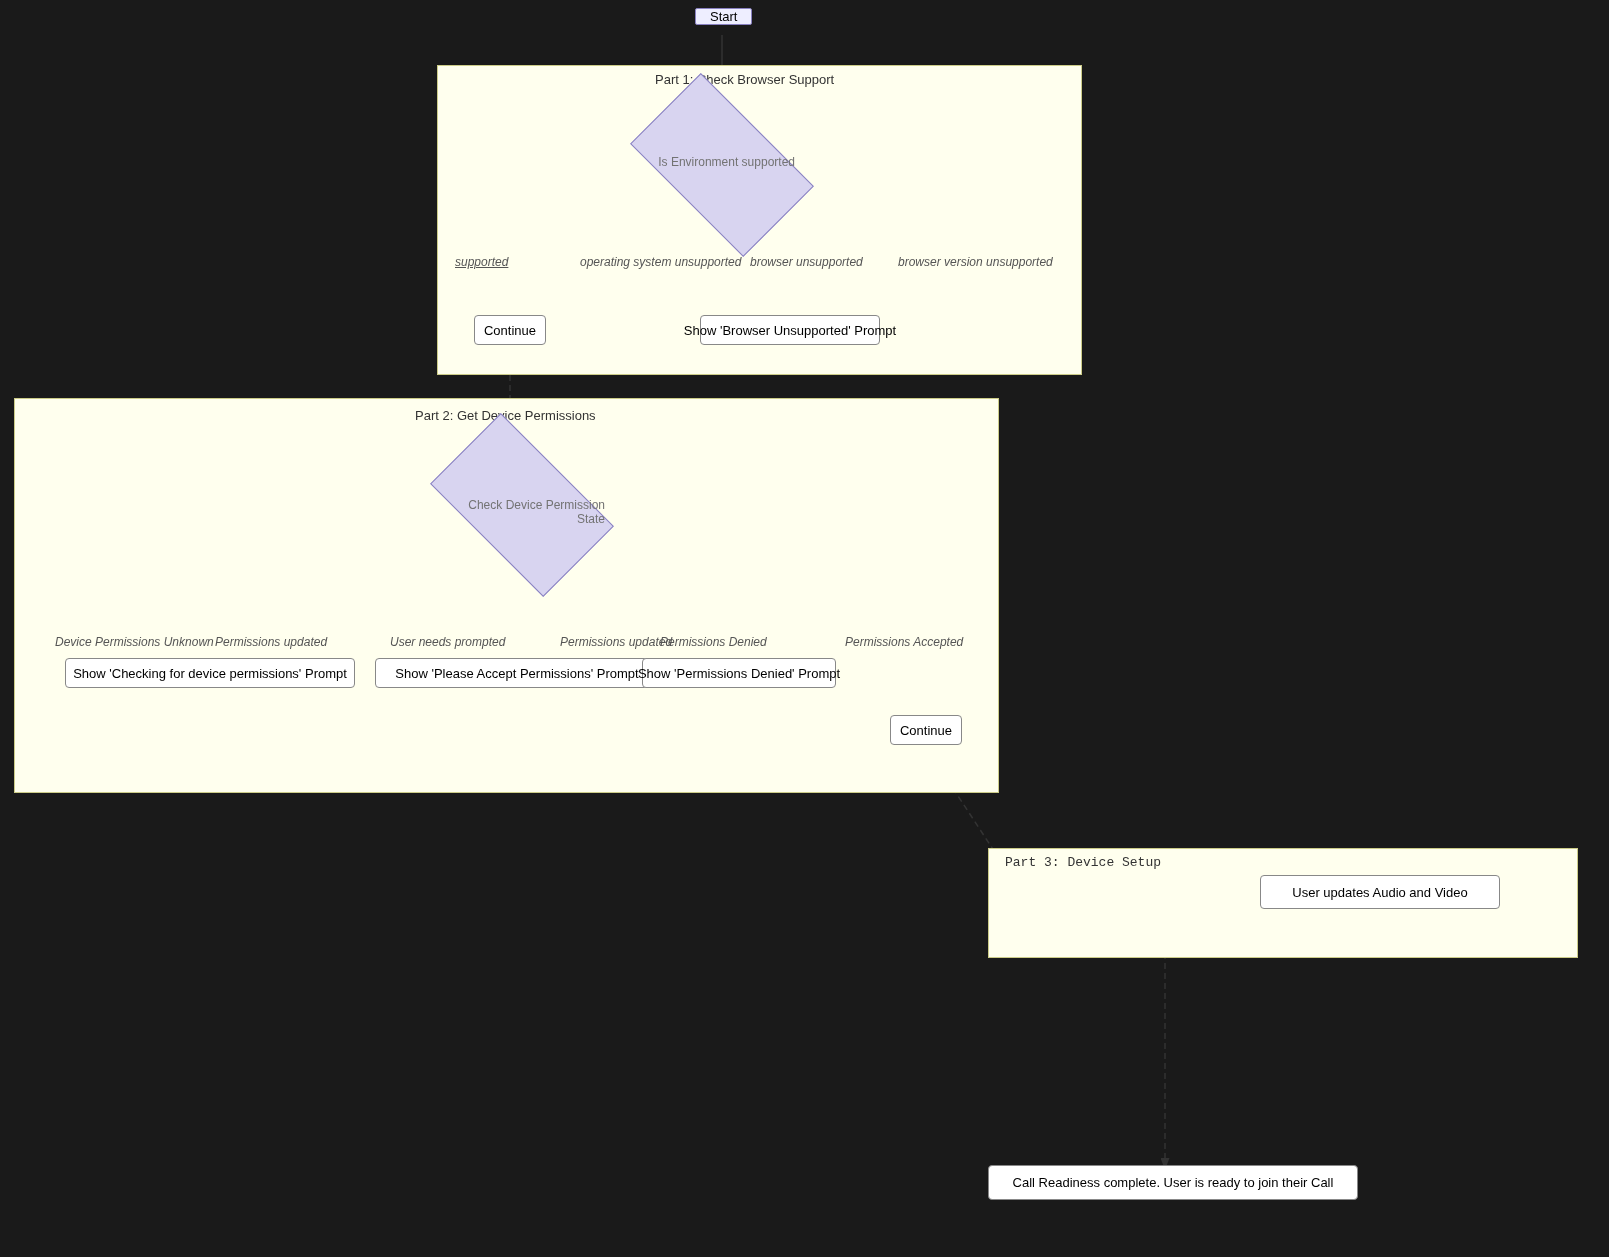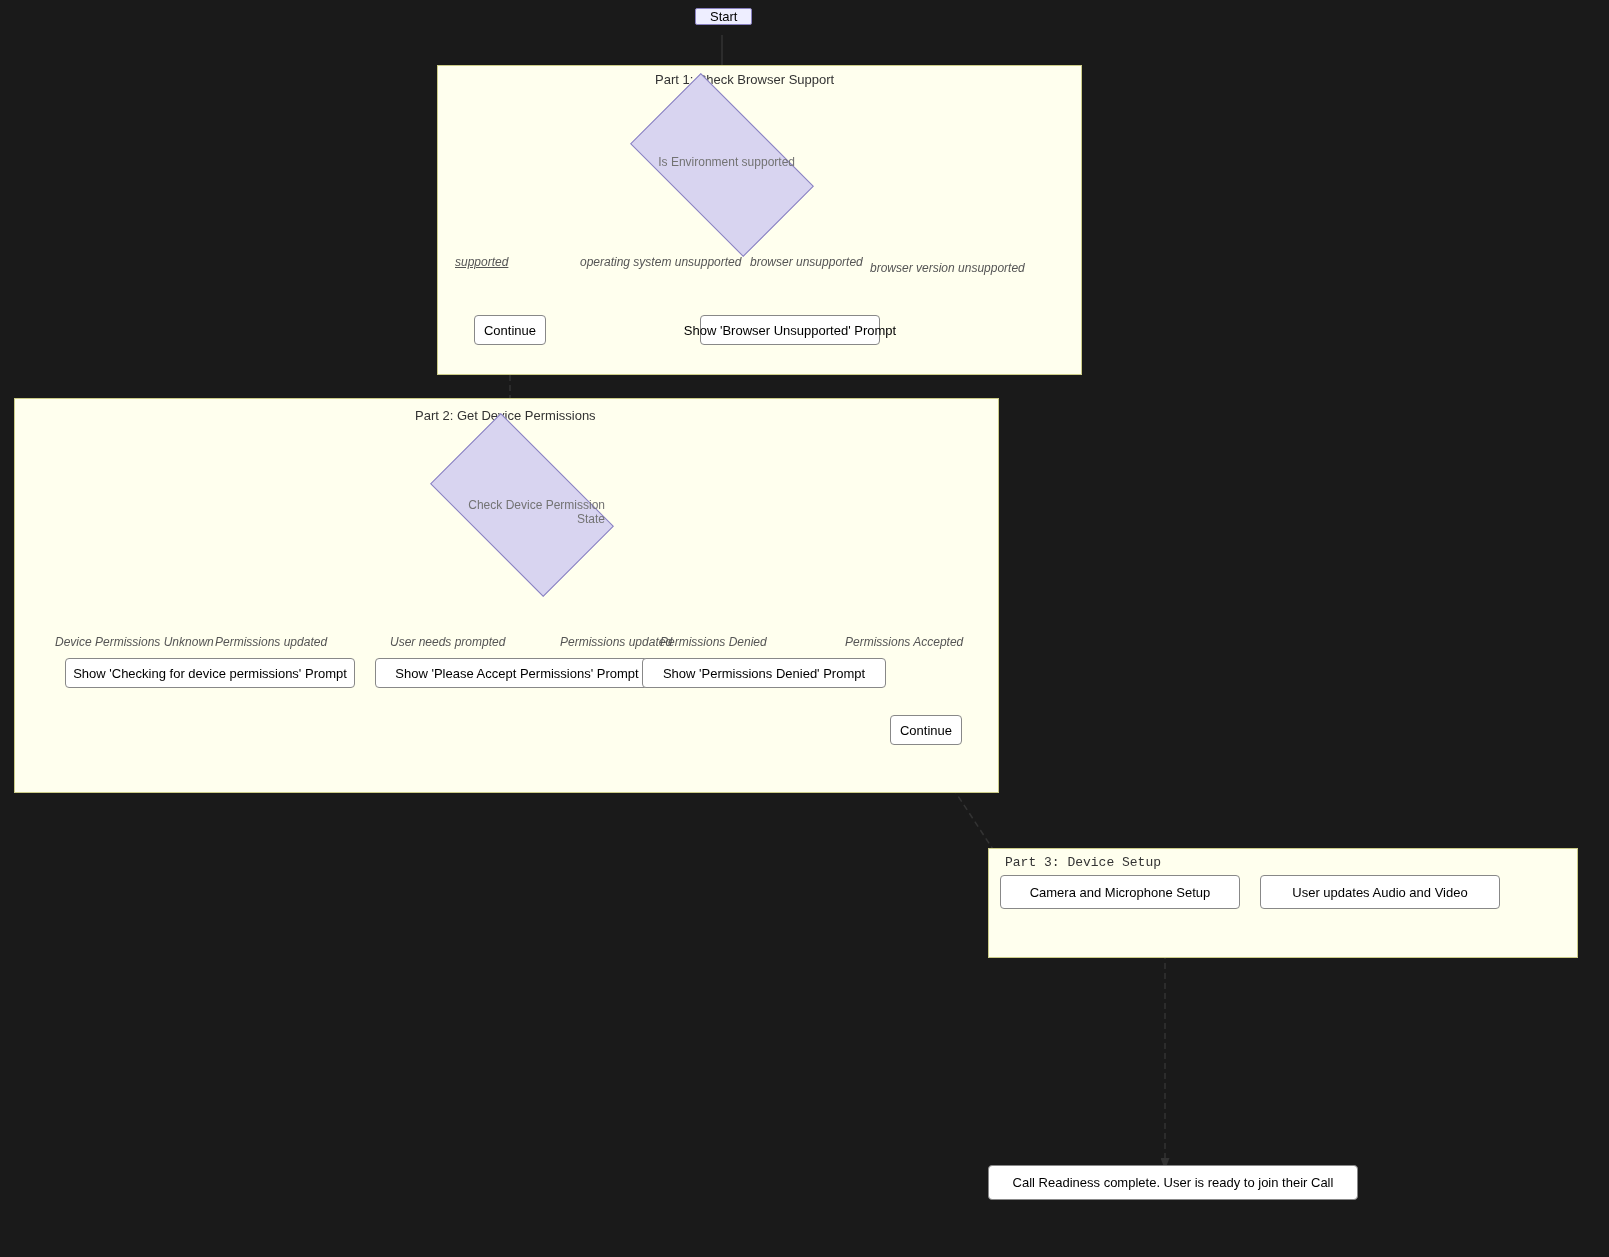--- a/index.html
+++ b/index.html
@@ -151,21 +151,21 @@
 
   <div class="section-bg" style="left:437px; top:65px; width:645px; height:310px;"></div>
   <span class="section-label" style="left:655px; top:72px;">Part 1: Check Browser Support</span>
 
   <div class="diamond" style="left:642px; top:115px;"></div>
   <div class="diamond-label" style="left:655px; top:155px; width:140px;">Is Environment supported</div>
 
   <span class="edge-label" style="left:455px; top:255px;text-decoration:underline;">supported</span>
   <span class="edge-label" style="left:580px; top:255px;">operating system unsupported</span>
   <span class="edge-label" style="left:750px; top:255px;">browser unsupported</span>
-  <span class="edge-label" style="left:870px; top:255px;margin-top:6px;">browser version unsupported</span>
+  <span class="edge-label" style="left:898px; top:255px;">browser version unsupported</span>
 
   <div class="box rounded-box" style="left:474px; top:315px; width:72px; height:30px; display:flex; align-items:center; justify-content:center;">
     <span>Continue</span>
   </div>
 
   <div class="box rounded-box" style="left:700px; top:315px; width:180px; height:30px; display:flex; align-items:center; justify-content:center;">
     <span>Show 'Browser Unsupported' Prompt</span>
   </div>
 
   <div class="section-bg" style="left:14px; top:398px; width:985px; height:395px;"></div>
@@ -182,34 +182,31 @@
   <span class="edge-label" style="left:845px; top:635px;">Permissions Accepted</span>
 
   <div class="box rounded-box" style="left:65px; top:658px; width:290px; height:30px; display:flex; align-items:center; justify-content:center;">
     <span>Show 'Checking for device permissions' Prompt</span>
   </div>
 
   <div class="box rounded-box" style="left:375px; top:658px; width:284px; height:30px; display:flex; align-items:center; justify-content:center;">
     <span>Show 'Please Accept Permissions' Prompt</span>
   </div>
 
-  <div class="box rounded-box" style="left:642px; top:658px; width:244px; height:30px; display:flex; align-items:center; justify-content:center;">
+  <div class="box rounded-box" style="left:642px; top:658px; width:194px; height:30px; display:flex; align-items:center; justify-content:center;">
     <span>Show 'Permissions Denied' Prompt</span>
   </div>
 
   <div class="box rounded-box" style="left:890px; top:715px; width:72px; height:30px; display:flex; align-items:center; justify-content:center;">
     <span>Continue</span>
   </div>
 
   <div class="section-bg" style="left:988px; top:848px; width:590px; height:110px;"></div>
   <span class="section-label" style="left:1005px; top:855px;font-family:Liberation Mono, monospace;">Part 3: Device Setup</span>
 
-  <div class="box rounded-box" style="left:1000px; top:875px; width:240px; height:34px; display:flex; align-items:center; justify-content:center;">
-    <span>Camera and Microphone Setup</span>
-  </div>
 
   <div class="box rounded-box" style="left:1260px; top:875px; width:240px; height:34px; display:flex; align-items:center; justify-content:center;">
     <span>User updates Audio and Video</span>
   </div>
 
   <div class="box rounded-box" style="left:988px; top:1165px; width:370px; height:35px; display:flex; align-items:center; justify-content:center;">
     <span>Call Readiness complete. User is ready to join their Call</span>
   </div>
 
 </div>

